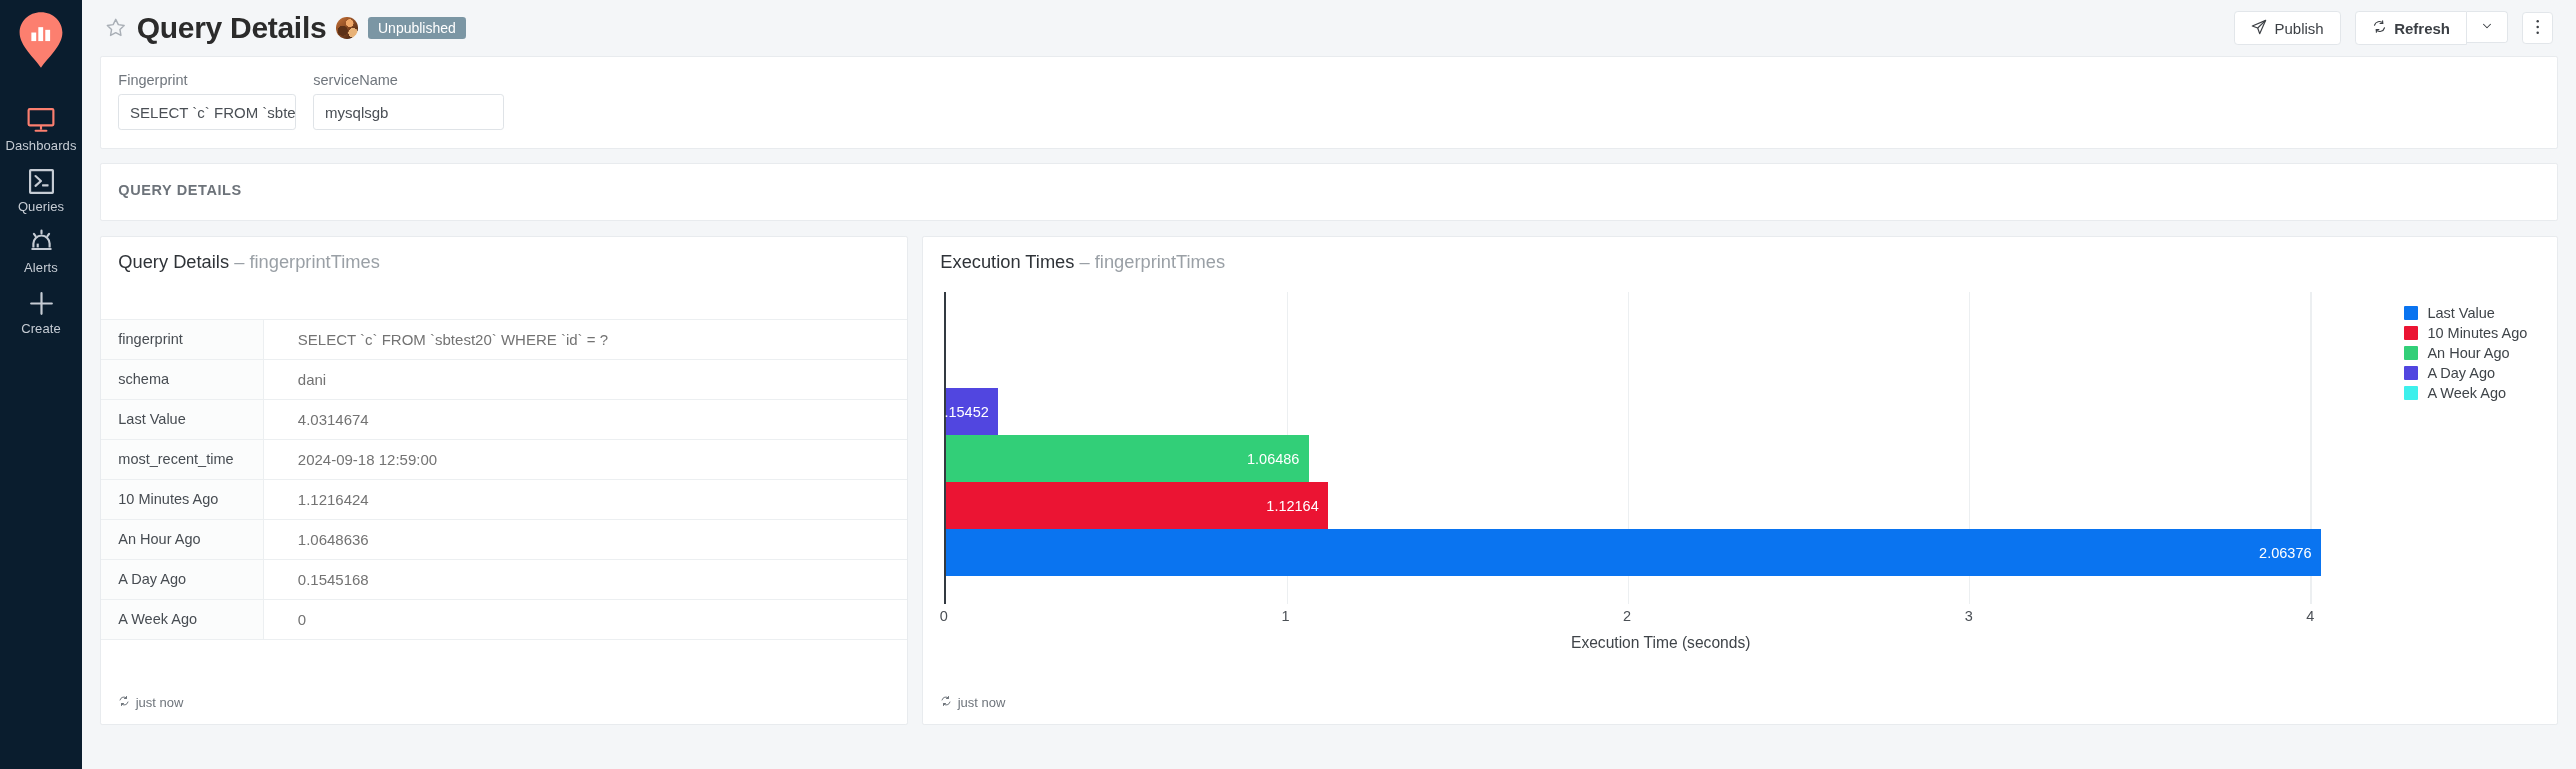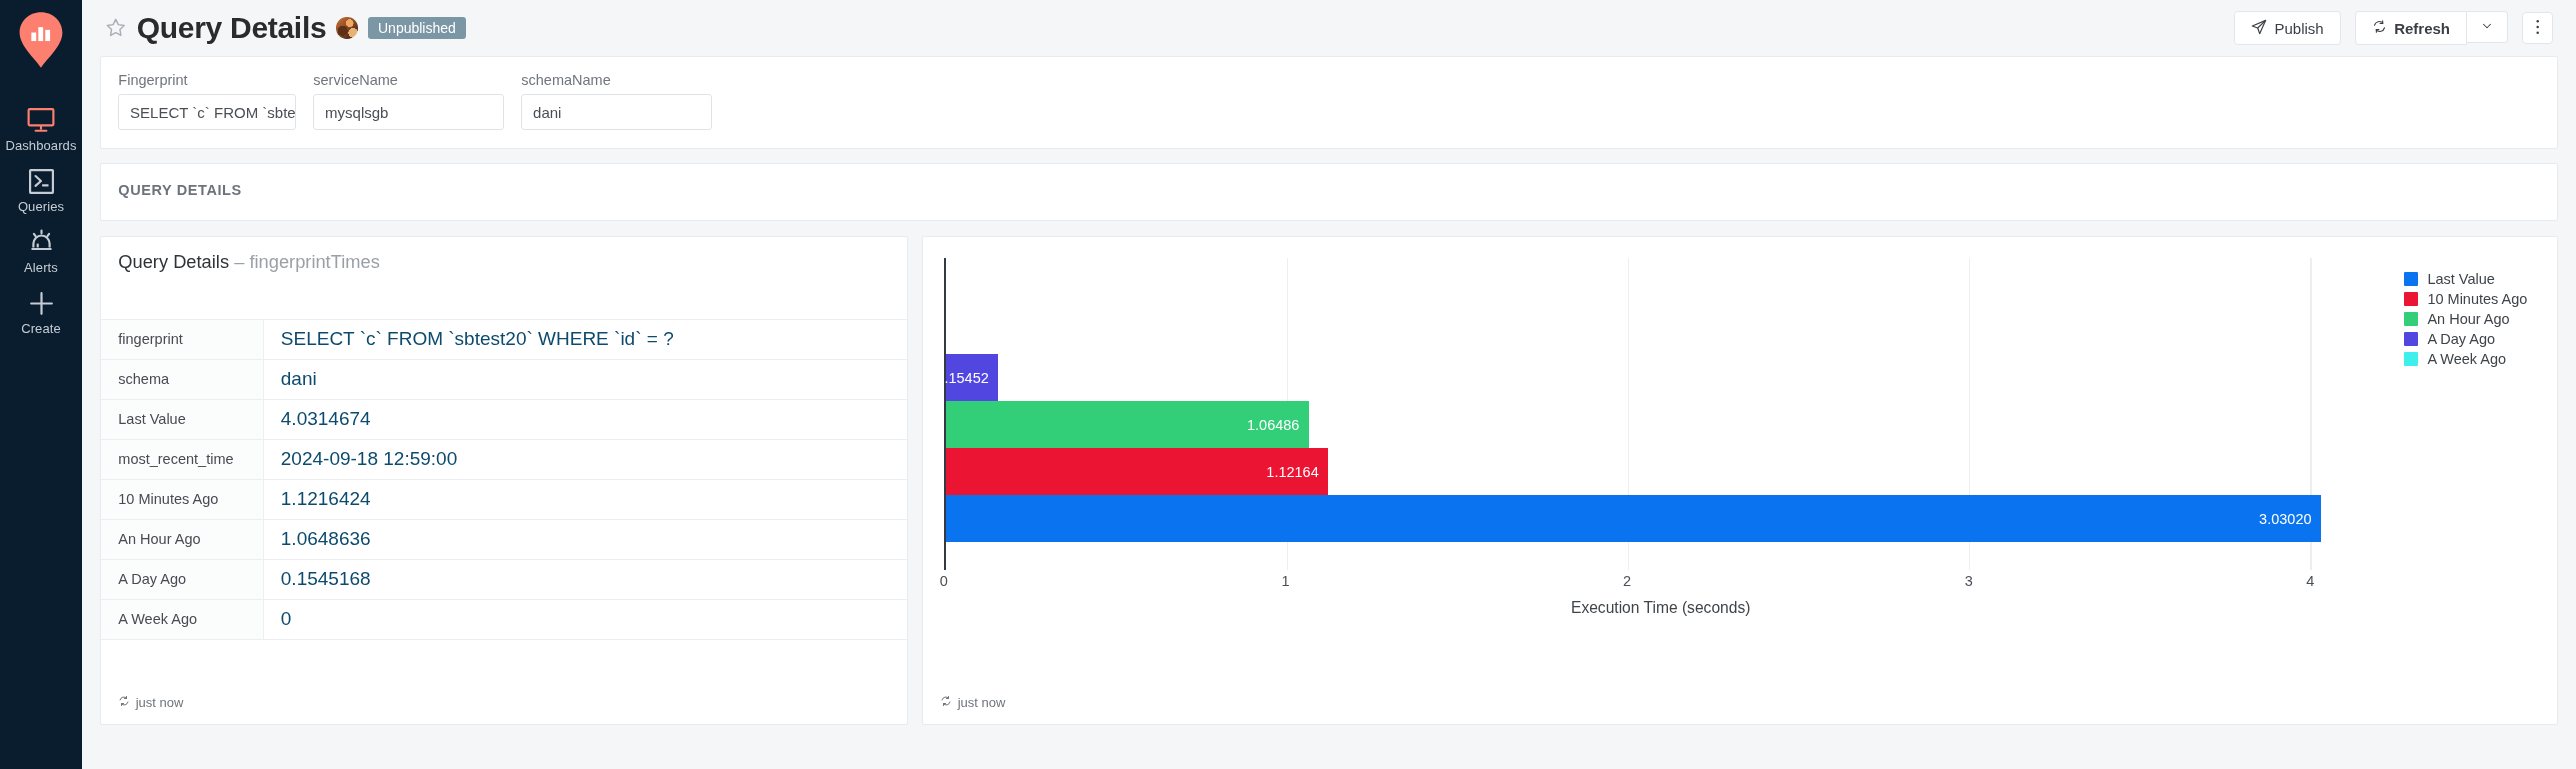--- a/index.html
+++ b/index.html
@@ -134,21 +134,21 @@
 
   
   .kv-table { margin-top: 24px; width: 100%; border-collapse: collapse; }
   .kv-table tr { border-top: 0.5px solid #eceff1; }
   .kv-table tr:last-child { border-bottom: 0.5px solid #eceff1; }
   .kv-table td { height: 40px; vertical-align: middle; }
   .kv-k {
     width: 162px; padding-left: 17px; border-right: 0.5px solid #eceff1;
     background: #fbfcfc; font-size: 14.5px; color: #474c52;
   }
-  .kv-v { padding-left: 17px; font-size: 19px; color: #0c4a6e; }
+  .kv-v { padding-left: 34px; font-size: 15px; color: #737373; }
 
   
   .chart-wrap { display: flex; padding: 21.5px 16px 0 19.4px; flex: 1; min-height: 0; }
   .chart-area { flex: 1; display: flex; flex-direction: column; min-width: 0; }
   .plot {
     position: relative; height: 312px;
     border-left: 2.2px solid #333a41;
     margin-left: 1.1px;
   }
   .gridline { position: absolute; top: 0; bottom: 0; width: 1.1px; background: #eceff1; }
@@ -291,24 +291,20 @@
 
     <section class="card filters">
       <div class="filter-field">
         <div class="filter-label">Fingerprint</div>
         <div class="filter-input fi-fingerprint">SELECT `c` FROM `sbte</div>
       </div>
       <div class="filter-field">
         <div class="filter-label">serviceName</div>
         <div class="filter-input fi-service">mysqlsgb</div>
       </div>
-      <div class="filter-field">
-        <div class="filter-label">schemaName</div>
-        <div class="filter-input fi-schema">dani</div>
-      </div>
     </section>
 
     <section class="card section-card">
       <div class="section-title">QUERY DETAILS</div>
     </section>
 
     <section class="panels">
 
       <div class="panel panel-left">
         <div class="panel-head">
@@ -361,35 +357,42 @@
             <svg width="12" height="12" viewBox="0 0 24 24">
               <path d="M4 10a8 8 0 0113.5-3.5M20 14a8 8 0 01-13.5 3.5" fill="none" stroke="#6e747b" stroke-width="2" stroke-linecap="round"></path>
               <path d="M17 3v4h-4M7 21v-4h4" fill="none" stroke="#6e747b" stroke-width="2" stroke-linecap="round" stroke-linejoin="round"></path>
             </svg>
           </span>
           <span>just now</span>
         </div>
       </div>
 
       <div class="panel panel-right">
+        <div class="panel-head">
+          <div class="panel-title">
+            <span>Execution Times</span>
+            <span class="sub">–</span>
+            <span class="sub">fingerprintTimes</span>
+          </div>
+        </div>
 
         <div class="chart-wrap">
           <div class="chart-area">
             <div class="plot" id="plot">
               <div id="gridlines">
                   <div class="gridline" style="left: 23.8095%;"></div>
                   <div class="gridline" style="left: 47.619%;"></div>
                   <div class="gridline" style="left: 71.4286%;"></div>
                   <div class="gridline" style="left: 95.2381%;"></div>
                 </div>
               <div class="bars" id="bars">
                   <div class="bar" style="width: 3.67905%; background: rgb(81, 70, 224);">0.15452</div>
                   <div class="bar" style="width: 25.3538%; background: rgb(50, 207, 120);">1.06486</div>
                   <div class="bar" style="width: 26.7057%; background: rgb(235, 20, 51);">1.12164</div>
-                  <div class="bar" style="width: 95.9874%; background: rgb(10, 116, 240);">3.03020</div>
+                  <div class="bar" style="width: 95.9874%; background: rgb(10, 116, 240);">2.06376</div>
                 </div>
             </div>
             <div class="xaxis" id="xaxis">
                 <div class="xtick" style="left: 0%;">0</div>
                 <div class="xtick" style="left: 23.8095%;">1</div>
                 <div class="xtick" style="left: 47.619%;">2</div>
                 <div class="xtick" style="left: 71.4286%;">3</div>
                 <div class="xtick" style="left: 95.2381%;">4</div>
               </div>
             <div class="xlabel">Execution Time (seconds)</div>

